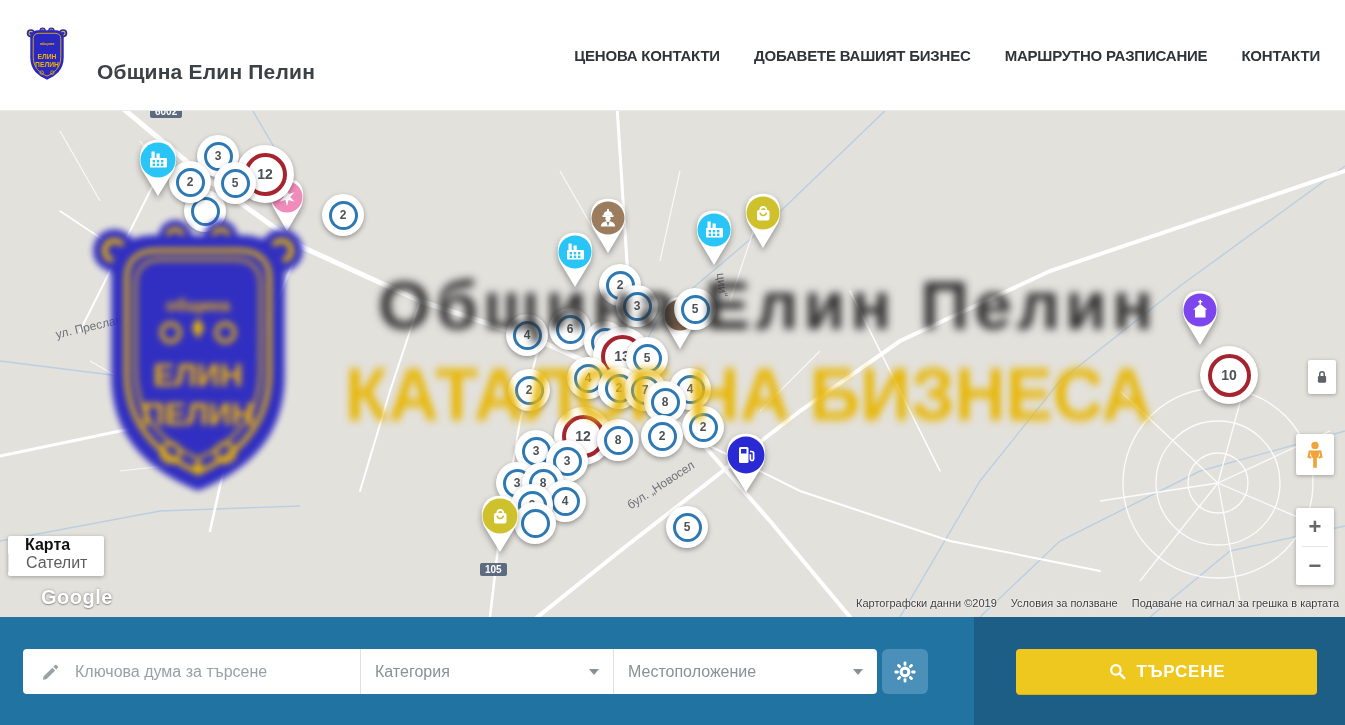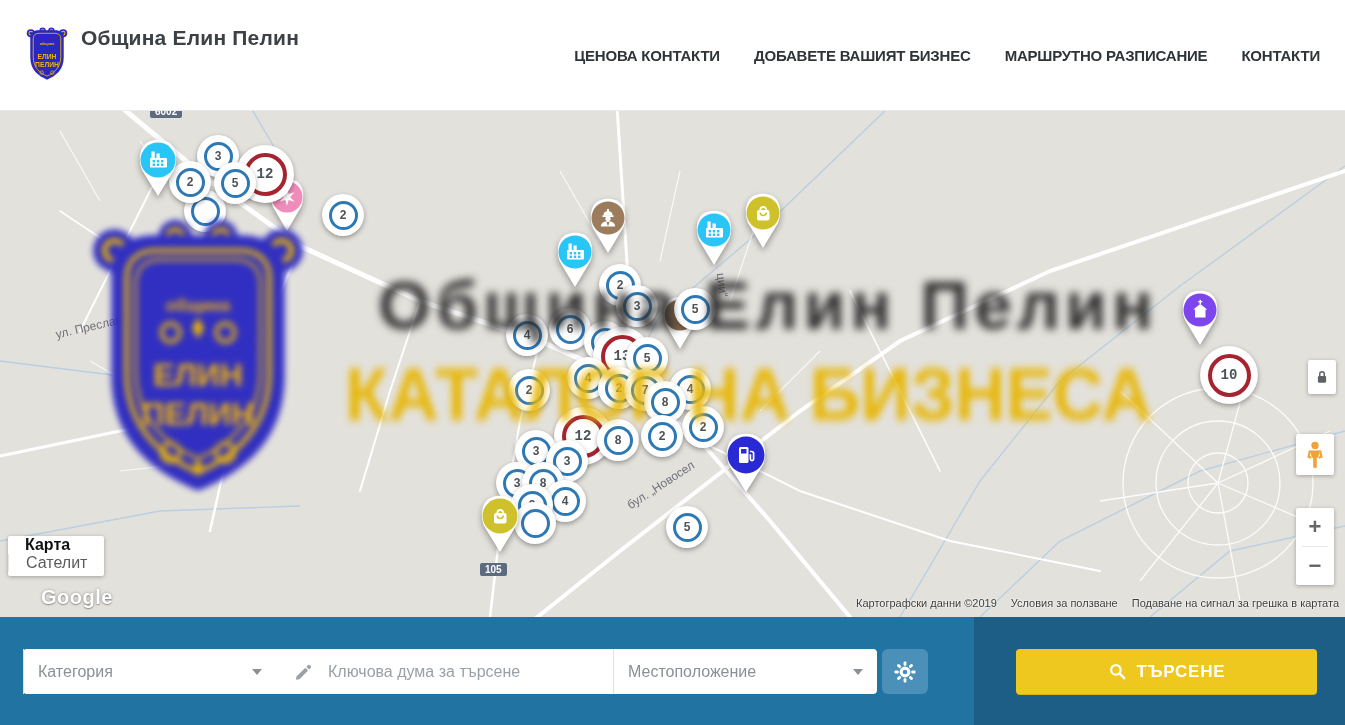--- a/index.html
+++ b/index.html
@@ -4,21 +4,21 @@
 <style>
   html,body{margin:0;padding:0;background:#fff;}
   *{box-sizing:border-box;}
   .page{position:relative;width:1345px;height:725px;overflow:hidden;
         font-family:"Liberation Sans","DejaVu Sans",sans-serif;}
 
   
   .header{position:absolute;left:0;top:0;width:1345px;height:111px;background:#fff;
           border-bottom:1px solid #e9e9e9;z-index:60;display:flex;align-items:center;
           justify-content:space-between;padding:0 25px;}
-  .brand{display:flex;align-items:flex-start;gap:12px;cursor:pointer;}
+  .brand{display:flex;align-items:flex-end;gap:28px;cursor:pointer;}
   .brand-title{font-size:21px;font-weight:bold;color:#3c4146;letter-spacing:.2px;}
   .brand-sub{font-size:18px;font-weight:bold;color:#e3ab15;letter-spacing:.6px;margin-top:2px;}
   .nav{display:flex;align-items:center;gap:34px;}
   .nav a{font-size:15px;font-weight:bold;color:#2f3439;text-decoration:none;
          letter-spacing:-.2px;cursor:pointer;}
 
   
   .map{position:absolute;left:0;top:111px;width:1345px;height:506px;background:#e3e1dc;
        overflow:hidden;z-index:1;}
   .street-name{position:absolute;color:#70727a;font-size:12px;white-space:nowrap;z-index:2;}
@@ -28,21 +28,21 @@
   
   .markers{position:absolute;left:0;top:0;width:1345px;height:725px;z-index:3;pointer-events:none;}
   .cluster{position:absolute;width:42px;height:42px;border-radius:50%;background:#fff;
            box-shadow:0 2px 5px rgba(0,0,0,.35);display:flex;align-items:center;
            justify-content:center;pointer-events:auto;cursor:pointer;}
   .cluster .ring{width:29px;height:29px;border-radius:50%;border:3px solid #2e79b4;
            display:flex;align-items:center;justify-content:center;font-size:12px;
            font-weight:bold;color:#4d5256;}
   .cluster.lg{width:58px;height:58px;}
   .cluster.lg .ring{width:43px;height:43px;border-width:4px;font-size:14px;}
-  .cluster.red .ring{border-color:#a6242f;font-family:Liberation Mono, monospace;}
+  .cluster.red .ring{border-color:#a6242f;}
   .pin{position:absolute;pointer-events:auto;cursor:pointer;}
   .pin svg{filter:drop-shadow(0 3px 3px rgba(0,0,0,.35));}
 
   
   .watermark{position:absolute;left:0;top:0;width:1345px;height:725px;z-index:8;pointer-events:none;}
   .wm-crest{position:absolute;left:84px;top:213px;width:228px;height:300px;filter:blur(3px);opacity:.96;}
   .wm-line1{position:absolute;left:338px;top:266px;width:860px;text-align:center;
             font-size:68px;font-weight:bold;color:#2d2d2d;letter-spacing:5px;
             white-space:nowrap;filter:blur(4px);}
   .wm-line2{position:absolute;left:345px;top:352px;width:905px;text-align:left;
@@ -460,30 +460,30 @@
         <a>ЦЕНОВА КОНТАКТИ</a>
         <a>ДОБАВЕТЕ ВАШИЯТ БИЗНЕС</a>
         <a>МАРШРУТНО РАЗПИСАНИЕ</a>
         <a>КОНТАКТИ</a>
       </div>
   </div>
 
   <div class="searchbar">
     <div class="darkpanel"></div>
     <div class="sb-white">
-      <div class="sb-seg dd cat">
-        <div class="dd-label">Категория</div>
-        <div class="caret"></div>
-      </div>
       <div class="sb-seg kw">
         <svg width="20" height="20" viewBox="0 0 24 24">
           <path d="M3 17.4 L13.6 6.8 l3.4 3.4 L6.4 20.8 L2.4 21.4 Z" fill="#9aa0a6"></path>
           <path d="M14.8 5.6 l1.8-1.8 a1.6 1.6 0 0 1 2.3 0 l1.1 1.1 a1.6 1.6 0 0 1 0 2.3 L18.2 9 Z" fill="#9aa0a6"></path>
         </svg>
         <input class="sb-input" type="text" placeholder="Ключова дума за търсене" style="">
+      </div>
+      <div class="sb-seg dd cat">
+        <div class="dd-label">Категория</div>
+        <div class="caret"></div>
       </div>
       <div class="sb-seg dd loc">
         <div class="dd-label">Местоположение</div>
         <div class="caret"></div>
       </div>
     </div>
     <button class="gearbtn">
       <svg width="24" height="24" viewBox="0 0 24 24">
         <g fill="#fff">
           <circle cx="12" cy="12" r="5.4"></circle>

